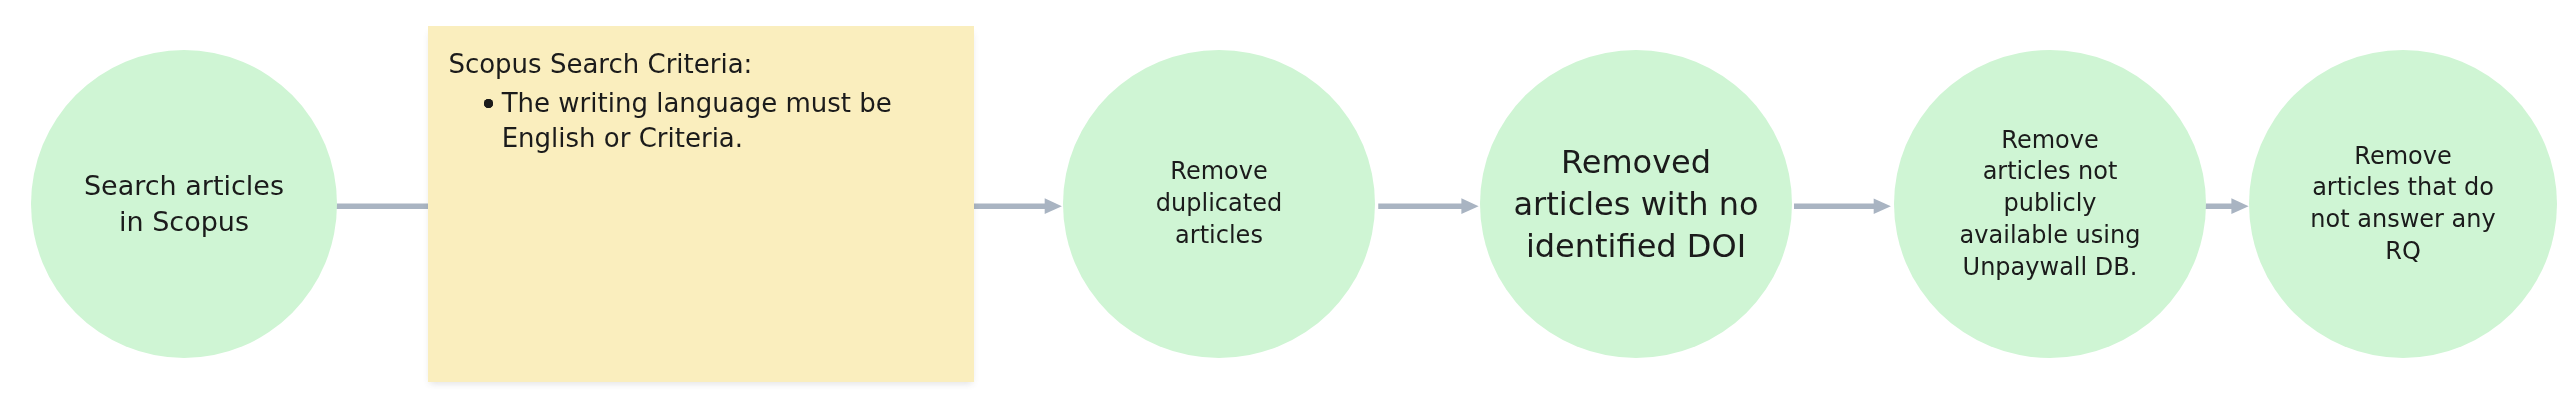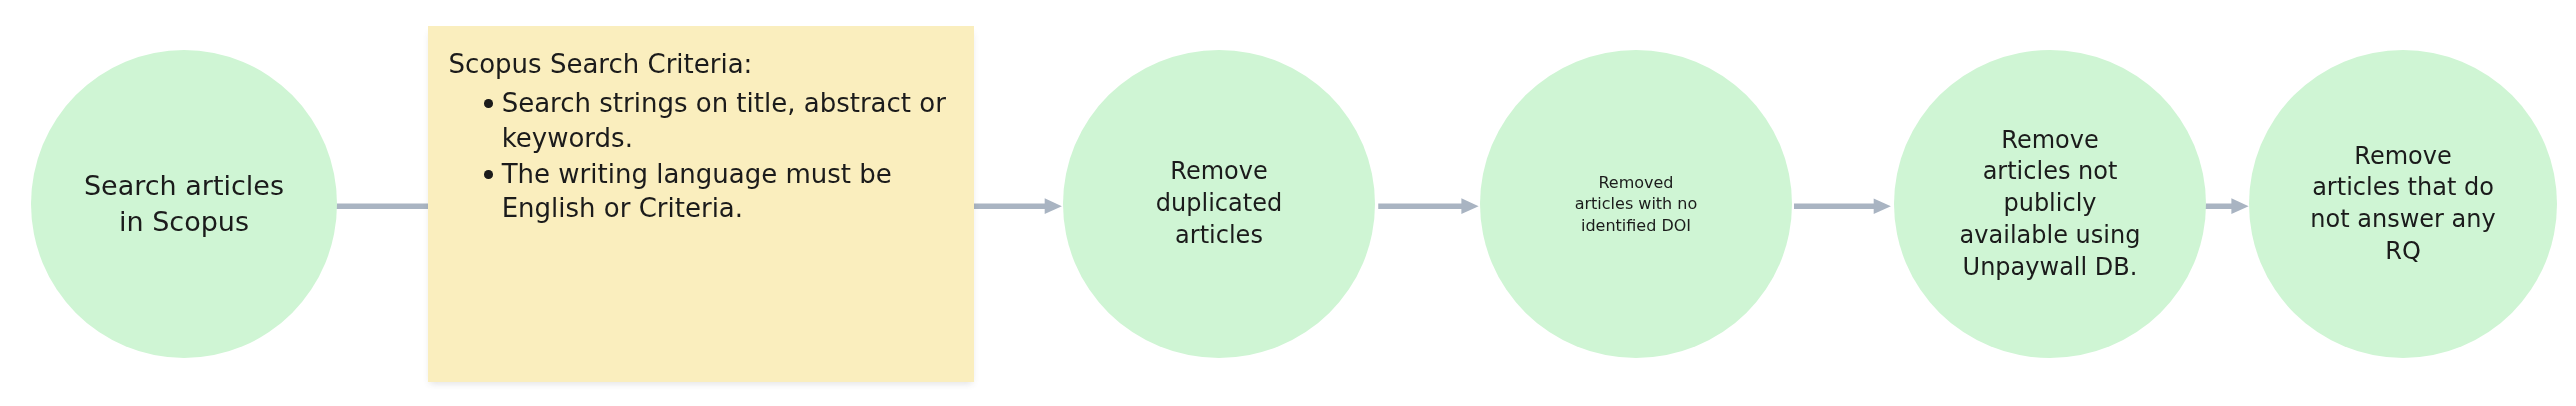--- a/index.html
+++ b/index.html
@@ -39,21 +39,21 @@
   }
 
   
   #node-1 { left: 31px;   top: 50px;  width: 306px; height: 308px; }
   #node-1 .node-label { font-size: 27px; }
 
   #node-2 { left: 1063px; top: 50px;  width: 312px; height: 308px; }
   #node-2 .node-label { font-size: 24px; }
 
   #node-3 { left: 1480px; top: 50px;  width: 312px; height: 308px; }
-  #node-3 .node-label { font-size: 16px; }
+  #node-3 .node-label { font-size: 32px; }
 
   #node-4 { left: 1894px; top: 50px;  width: 312px; height: 308px; }
   #node-4 .node-label { font-size: 24px; }
 
   #node-5 { left: 2249px; top: 50px;  width: 308px; height: 308px; }
   #node-5 .node-label { font-size: 24px; }
 
   
   #note {
     position: absolute;
@@ -147,21 +147,20 @@
   <div class="node" id="node-1" style="background:#cff5d4;">
     <span class="node-label">Search articles
 in Scopus</span>
   </div>
 
   <div id="note">
     <p class="note-title">Scopus Search Criteria:</p>
     <ul class="note-list">
       <li>
         <span class="bullet-dot"></span>
-        <span>Search strings on title, abstract or keywords.</span>
       </li>
       <li>
         <span class="bullet-dot"></span>
         <span>The writing language must be English or Criteria.</span>
       </li>
     </ul>
   </div>
 
   <div class="node" id="node-2" style="background:#cff5d4;">
     <span class="node-label">Remove

